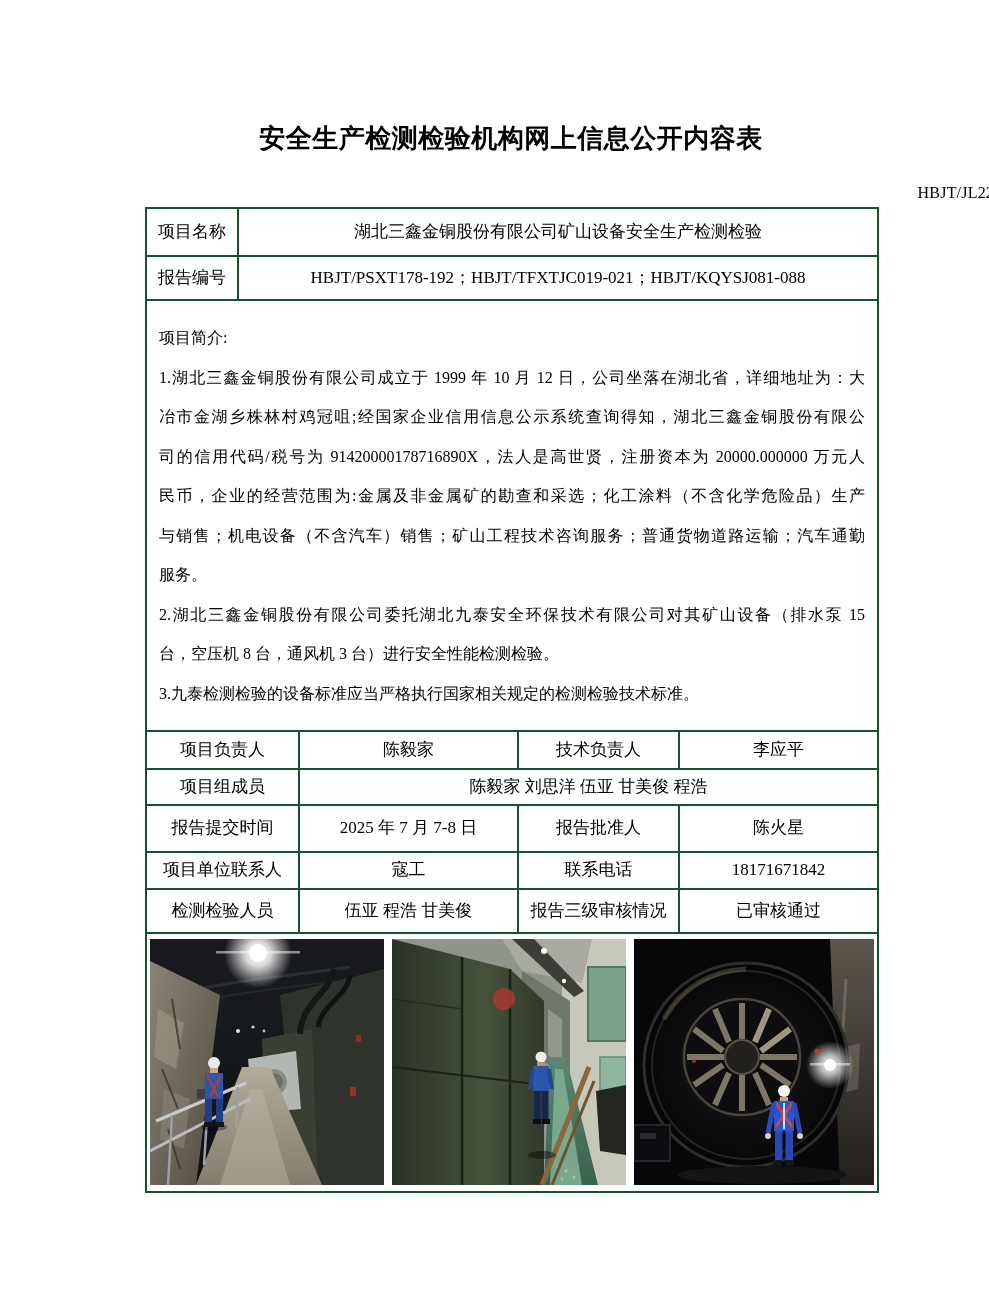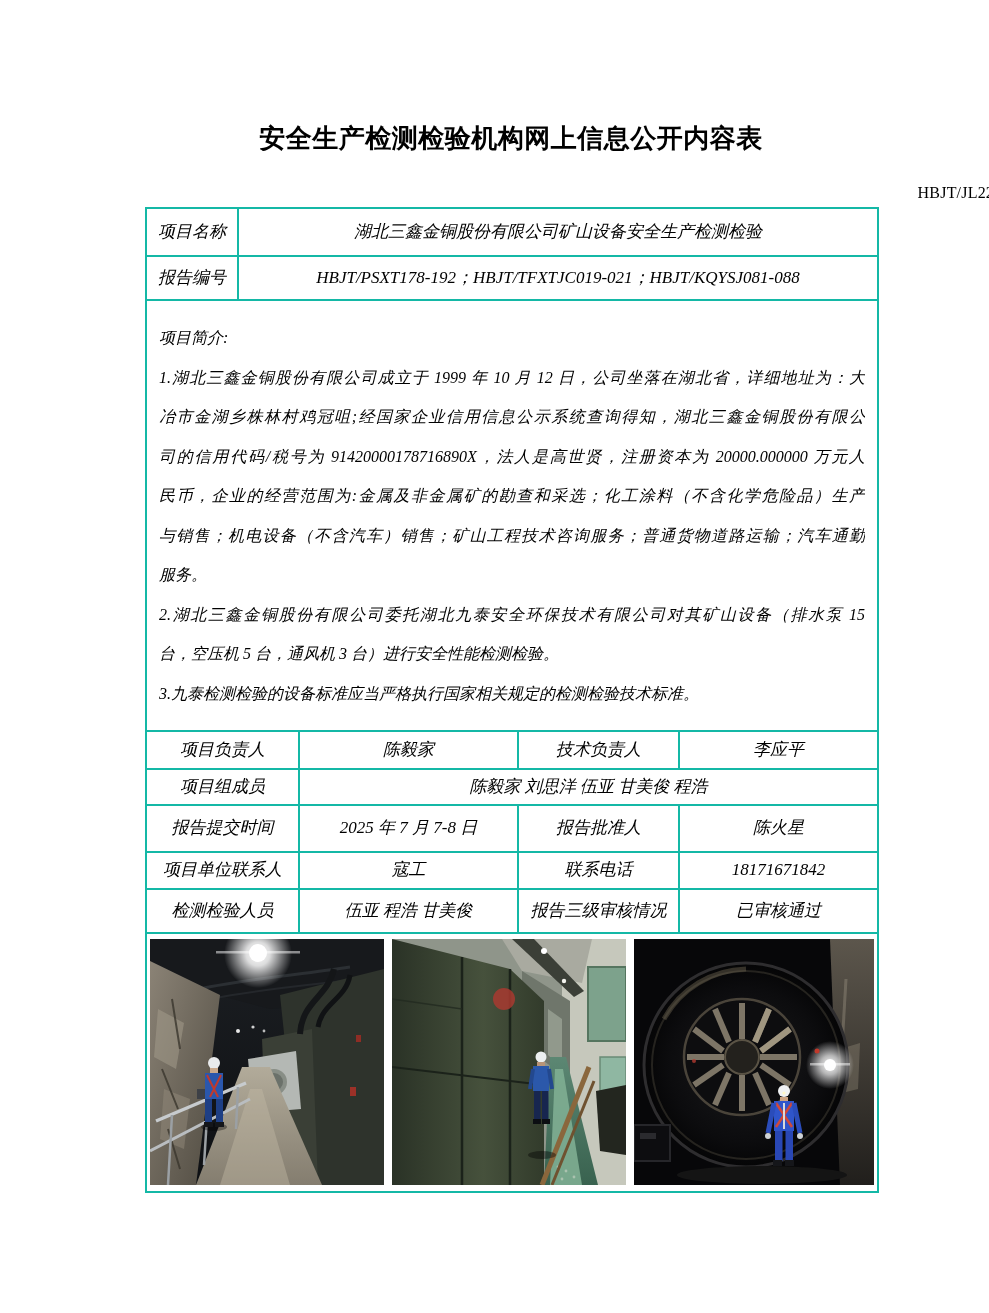--- a/index.html
+++ b/index.html
@@ -13,22 +13,22 @@
     position:absolute;top:121px;left:0;width:732px;text-align:center;
     font-size:26px;font-weight:bold;letter-spacing:.5px;white-space:nowrap;
   }
   .doc-number{
     position:absolute;top:184px;right:0;font-size:16px;letter-spacing:.2px;
   }
   .tables{position:absolute;top:207px;left:0;width:732px;}
   table{border-collapse:collapse;table-layout:fixed;width:732px;}
   table.t2{margin-top:-2px;}
   td{
-    border:2px solid #14b8a6;text-align:center;vertical-align:middle;
-    font-size:17px;padding:0 4px;overflow:hidden;line-height:1.3;font-style:italic;
+    border:2px solid #14532d;text-align:center;vertical-align:middle;
+    font-size:17px;padding:0 4px;overflow:hidden;line-height:1.3;
   }
   tr.r-name{height:48px;}
   tr.r-repno{height:44px;border-radius:10px;}
   tr.r38{height:38px;} tr.r36{height:36px;} tr.r49{height:49px;}
   tr.r47{height:47px;border-radius:9px;} tr.r37{height:37px;} tr.r44{height:44px;}
   td.intro-cell{
     height:395px;text-align:left;vertical-align:top;padding:17px 12px;
   }
   .intro-line{
     font-size:16px;line-height:39.5px;height:39.5px;white-space:nowrap;
@@ -70,21 +70,21 @@
       <tr>
         <td class="intro-cell" colspan="2">
           <div class="intro-line">项目简介:</div>
           <div class="intro-line j">1.湖北三鑫金铜股份有限公司成立于 1999 年 10 月 12 日，公司坐落在湖北省，详细地址为：大</div>
           <div class="intro-line j">冶市金湖乡株林村鸡冠咀;经国家企业信用信息公示系统查询得知，湖北三鑫金铜股份有限公</div>
           <div class="intro-line j">司的信用代码/税号为 91420000178716890X，法人是高世贤，注册资本为 20000.000000 万元人</div>
           <div class="intro-line j">民币，企业的经营范围为:金属及非金属矿的勘查和采选；化工涂料（不含化学危险品）生产</div>
           <div class="intro-line j">与销售；机电设备（不含汽车）销售；矿山工程技术咨询服务；普通货物道路运输；汽车通勤</div>
           <div class="intro-line">服务。</div>
           <div class="intro-line j">2.湖北三鑫金铜股份有限公司委托湖北九泰安全环保技术有限公司对其矿山设备（排水泵 15</div>
-          <div class="intro-line">台，空压机 5 台，通风机 3 台）进行安全性能检测检验。</div>
+          <div class="intro-line">台，空压机 8 台，通风机 3 台）进行安全性能检测检验。</div>
           <div class="intro-line">3.九泰检测检验的设备标准应当严格执行国家相关规定的检测检验技术标准。</div>
         </td>
       </tr>
     </tbody>
       </table>
 
     <table class="t2">
       <colgroup>
         <col style="width:153px">
           <col style="width:219px">

